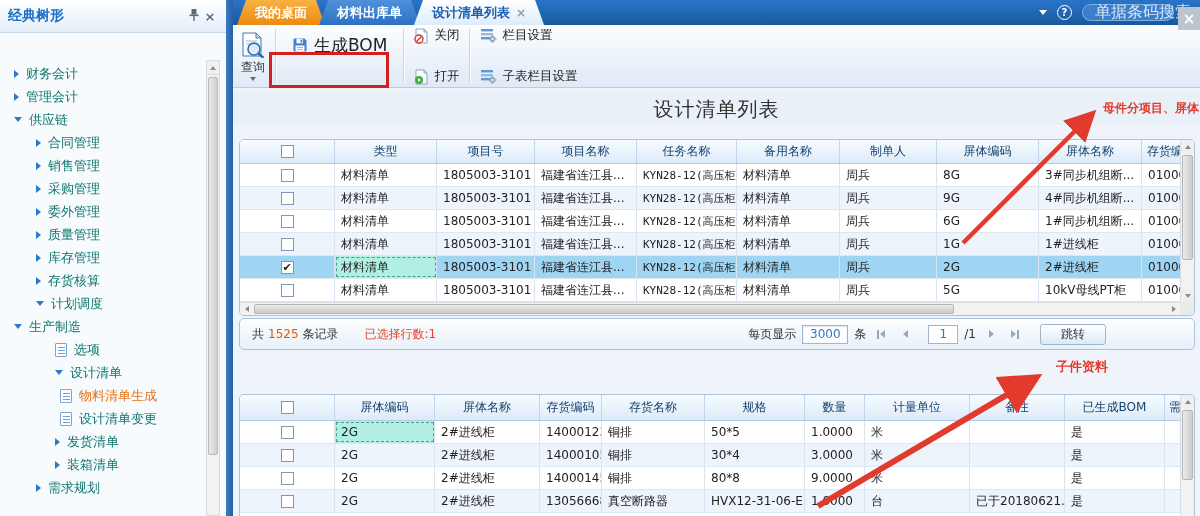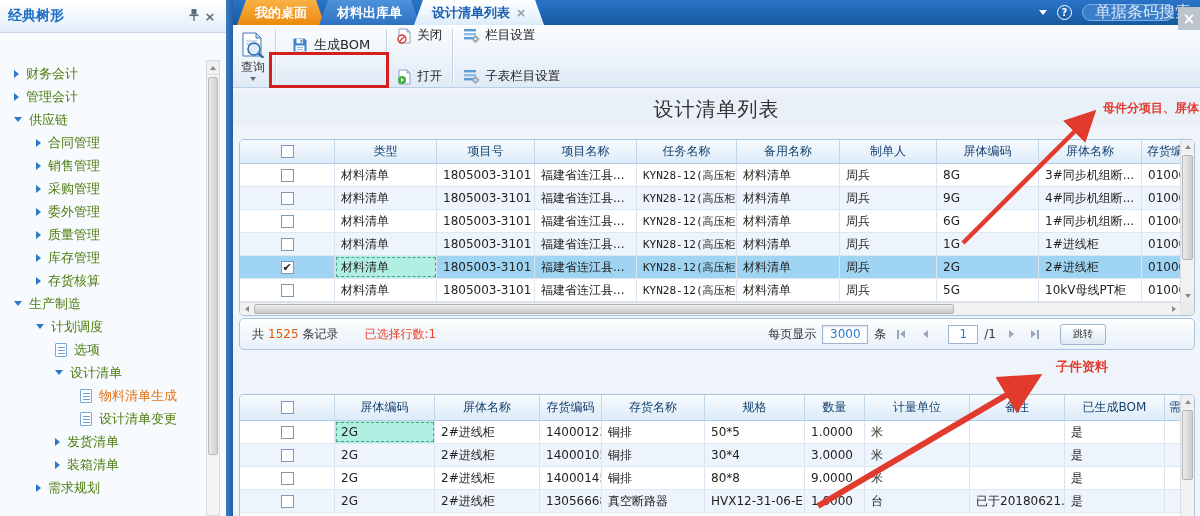--- a/index.html
+++ b/index.html
@@ -10,23 +10,23 @@
   .sidebar { position:absolute; left:0; top:0; width:226px; height:516px; background:#f8fbfe; }
   .sb-header { height:26px; background:linear-gradient(#ffffff,#e3eef9); border-bottom:1px solid #c9d9ea; display:flex; align-items:center; padding:16px 8px; }
   .sb-title { color:#1a6ec5; font-size:14px; font-weight:bold; flex:1; }
   .sb-pin { width:16px; text-align:center; cursor:pointer; }
   .sb-close { width:16px; text-align:center; color:#5a6a7a; font-size:13px; font-weight:bold; cursor:pointer; }
   .sb-search-wrap { padding:7px 10px 6px 8px; }
   .sb-search { height:24px; border:1px solid #b9c8d7; border-radius:12px; background:#fff; display:flex; align-items:center; padding:0 10px; gap:6px; }
   .sb-search-text { color:#9aa6b2; font-size:12px; white-space:nowrap; overflow:hidden; }
   .tree { position:absolute; top:62px; left:0; right:22px; bottom:0; overflow:hidden; }
   .tree-item { height:23px; display:flex; align-items:center; gap:7px; cursor:pointer; }
-  .tree-label { color:#4d7c0f; font-size:13px; white-space:nowrap; }
+  .tree-label { color:#0f766e; font-size:13px; white-space:nowrap; }
   .tree-label.active { color:#e07318; }
-  .lvl1 { padding-left:14px; } .lvl2 { padding-left:36px; } .lvl3 { padding-left:55px; } .lvl4 { padding-left:80px; }
+  .lvl1 { padding-left:14px; } .lvl2 { padding-left:36px; } .lvl3 { padding-left:55px; } .lvl4 { padding-left:60px; }
   .tri { width:0; height:0; display:inline-block; }
   .tri.right { border-left:5px solid #2a7ac9; border-top:4px solid transparent; border-bottom:4px solid transparent; }
   .tri.down { border-top:5px solid #2a7ac9; border-left:4px solid transparent; border-right:4px solid transparent; }
   .doc-ico { width:12px; height:14px; background:#fff; border:1px solid #7ba7d7; border-radius:1px; position:relative; flex:none; }
   .doc-ico::before { content:""; position:absolute; left:2px; top:3px; width:7px; height:1px; background:#6fa0d4; box-shadow:0 3px 0 #6fa0d4, 0 6px 0 #6fa0d4; }
   
   .sb-scroll { position:absolute; top:60px; right:6px; width:14px; bottom:0; background:#f3f3f3; border:1px solid #dcdcdc; }
   .sb-scroll-up { height:14px; display:flex; align-items:center; justify-content:center; background:#f0f0f0; border-bottom:1px solid #ddd; }
   .sb-thumb { position:absolute; top:16px; left:1px; width:10px; height:378px; background:linear-gradient(90deg,#e9e9e9,#cfcfcf); border:1px solid #b9b9b9; border-radius:2px; }
   .arr-up { width:0; height:0; border-bottom:4px solid #8a8a8a; border-left:3.5px solid transparent; border-right:3.5px solid transparent; }
@@ -52,21 +52,21 @@
   .top-search { width:92px; height:17px; border:1px solid #7fb0e3; border-radius:9px; background:#3b7ec9; display:flex; align-items:center; padding:0 7px; gap:5px; }
   .top-search-text { color:#d6e6f7; font-size:16px; white-space:nowrap; }
   .corner-close { position:absolute; right:0; top:7px; width:22px; height:23px; background:#bcc4cd; display:flex; align-items:center; justify-content:center; color:#fff; font-size:15px; font-weight:bold; cursor:pointer; z-index:30; }
 
   
   .toolbar { position:relative; height:63px; background:linear-gradient(#fcfdff,#dfeaf6); border-bottom:1px solid #b7cde4; display:flex; align-items:stretch; }
   .tb-sep { width:1px; background:#c6d6e6; margin:4px 2px; box-shadow:1px 0 0 #ffffff; }
   .tb-query { width:40px; display:flex; flex-direction:column; align-items:center; justify-content:center; gap:1px; cursor:pointer; }
   .tb-query-label { font-size:12px; color:#333; }
   .tb-query .caret { width:0; height:0; border-top:4px solid #666; border-left:3.5px solid transparent; border-right:3.5px solid transparent; }
-  .tb-big-btn { display:flex; align-items:center; gap:6px; padding:0 12px; font-size:13px; color:#222; cursor:pointer; height:34px; margin:3px 2px; }
+  .tb-big-btn { display:flex; align-items:center; gap:6px; padding:0 12px; font-size:17px; color:#222; cursor:pointer; height:34px; margin:3px 2px; }
   .tb-col { display:flex; flex-direction:column; justify-content:center; gap:20px; padding:0 4px; }
   .tb-small-btn { display:flex; align-items:center; gap:5px; font-size:12.5px; color:#222; cursor:pointer; height:24px; padding:0 4px; }
   .red-box { position:absolute; left:36px; top:27px; width:120px; height:36px; border:3px solid #d51f1f; z-index:40; pointer-events:none; }
 
   
   .title-band { height:32px; margin-top:5px; background:#e9f0f8; display:flex; align-items:center; justify-content:center; }
   .page-title { font-size:20px; color:#333; letter-spacing:1px; }
 
   
   .tbl-panel { position:absolute; left:6px; width:956px; background:#fff; border:1px solid #aac4df; border-radius:5px; overflow:hidden; }
@@ -109,21 +109,21 @@
   .f-total-num { color:#e35a00; font-weight:normal; }
   .f-selected { color:#e8432c; margin-left:22px; }
   .f-right { display:flex; align-items:center; gap:6px; padding-right:88px; }
   .f-box { height:19px; border:1px solid #9db5cf; background:#fff; color:#2f7ac9; display:flex; align-items:center; justify-content:center; font-size:12px; }
   .f-perpage { width:46px; box-shadow:inset 0 1px 2px rgba(0,0,0,.12); }
   .f-page { width:30px; margin-left:8px; }
   .nav-btn { width:18px; height:18px; display:flex; align-items:center; justify-content:center; gap:1px; cursor:pointer; }
   .nb-tri-l { width:0;height:0;border-right:5px solid #98a8bc;border-top:4px solid transparent;border-bottom:4px solid transparent; }
   .nb-tri-r { width:0;height:0;border-left:5px solid #98a8bc;border-top:4px solid transparent;border-bottom:4px solid transparent; }
   .nb-bar { width:2px; height:9px; background:#98a8bc; }
-  .jump-btn { height:21px; padding:0 12px; border:1px solid #9db5cf; border-radius:3px; background:linear-gradient(#ffffff,#dde9f5); font-size:10px; color:#333; display:flex; align-items:center; cursor:pointer; margin-left:10px; }
+  .jump-btn { height:21px; padding:0 20px; border:1px solid #9db5cf; border-radius:3px; background:linear-gradient(#ffffff,#dde9f5); font-size:12px; color:#333; display:flex; align-items:center; cursor:pointer; margin-left:10px; }
 
   
   .anno-text { position:absolute; color:#e23b2e; font-size:12px; font-weight:bold; z-index:50; white-space:nowrap; }
   .anno-parent { left:1103px; top:100px; }
   .anno-child { left:1056px; top:358px; font-size:13px; }
   .overlay-svg { position:absolute; left:0; top:0; width:1200px; height:516px; pointer-events:none; z-index:45; }
 </style>
 </head>
 <body>
 
@@ -175,27 +175,27 @@
           <span class="tree-label">质量管理</span>
         </div>
       <div class="tree-item lvl2">
           <span class="tri right"></span>
           <span class="tree-label">库存管理</span>
         </div>
       <div class="tree-item lvl2">
           <span class="tri right"></span>
           <span class="tree-label">存货核算</span>
         </div>
+      <div class="tree-item lvl2">
+          <span class="tri down"></span>
+          <span class="tree-label">计划调度</span>
+        </div>
       <div class="tree-item lvl1">
           <span class="tri down"></span>
           <span class="tree-label">生产制造</span>
-        </div>
-      <div class="tree-item lvl2">
-          <span class="tri down"></span>
-          <span class="tree-label">计划调度</span>
         </div>
       <div class="tree-item lvl3">
           <span class="doc-ico"></span>
           <span class="tree-label">选项</span>
         </div>
       <div class="tree-item lvl3">
           <span class="tri down"></span>
           <span class="tree-label">设计清单</span>
         </div>
       <div class="tree-item lvl4">

